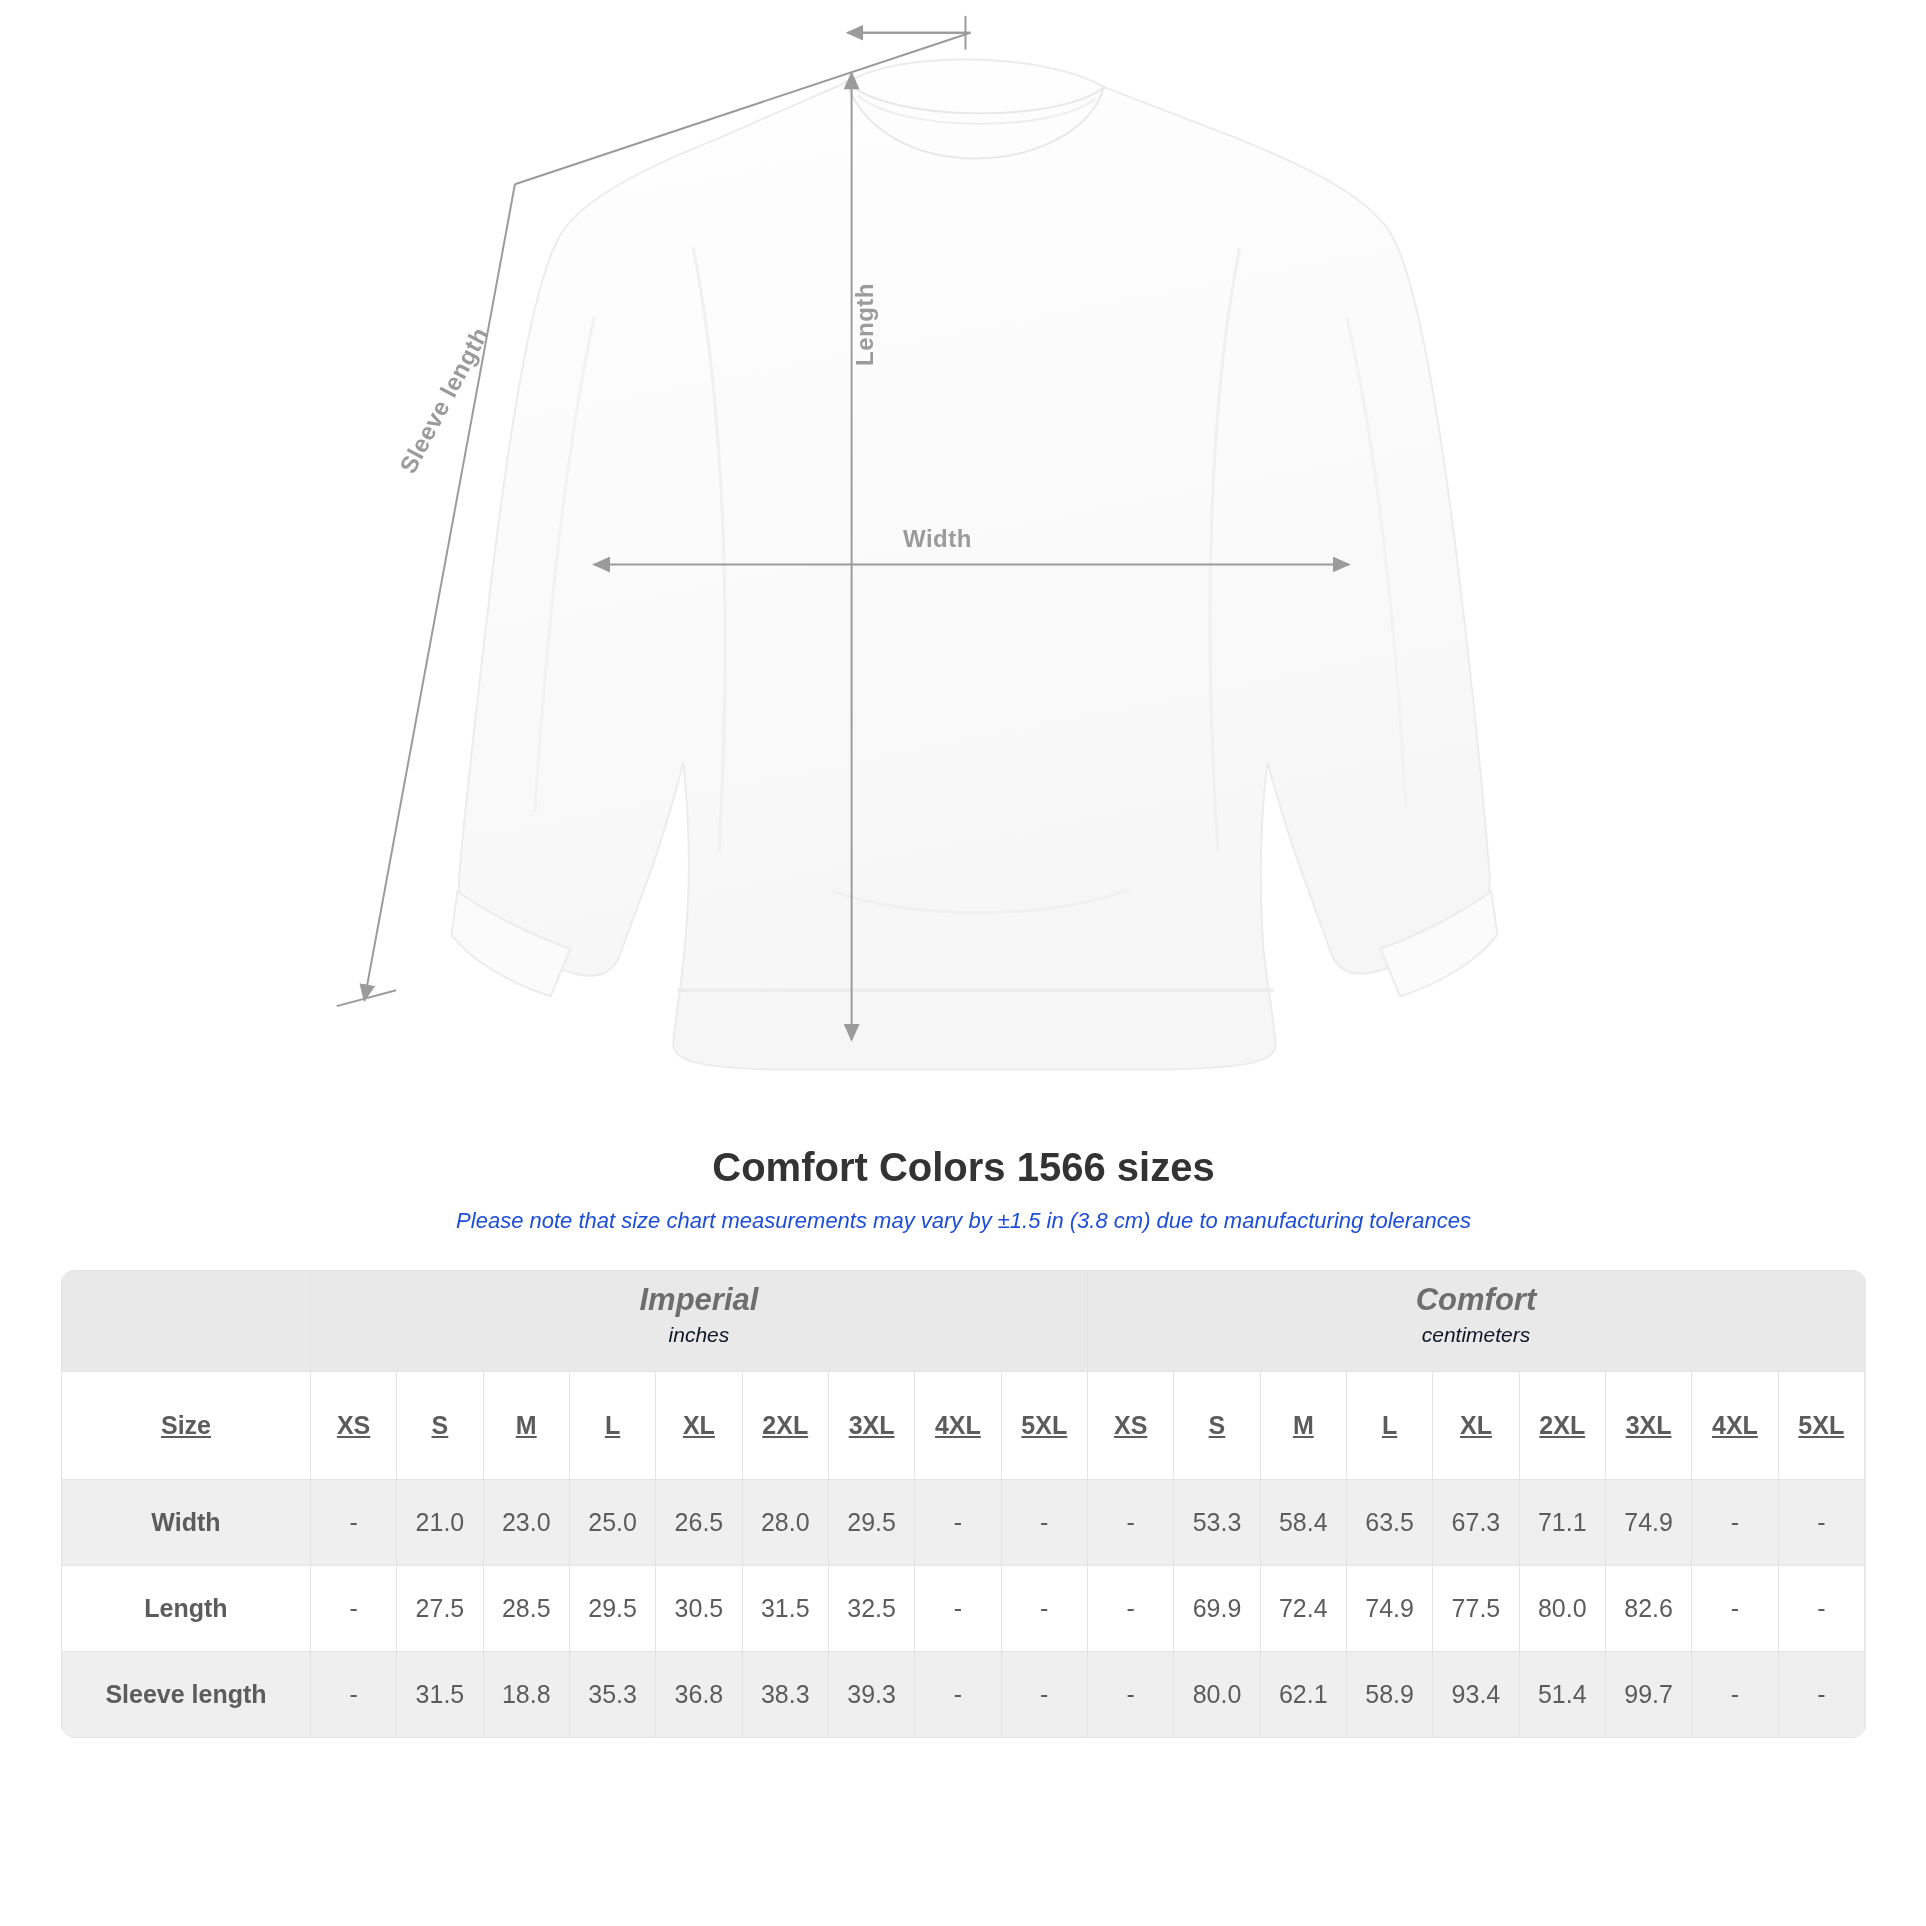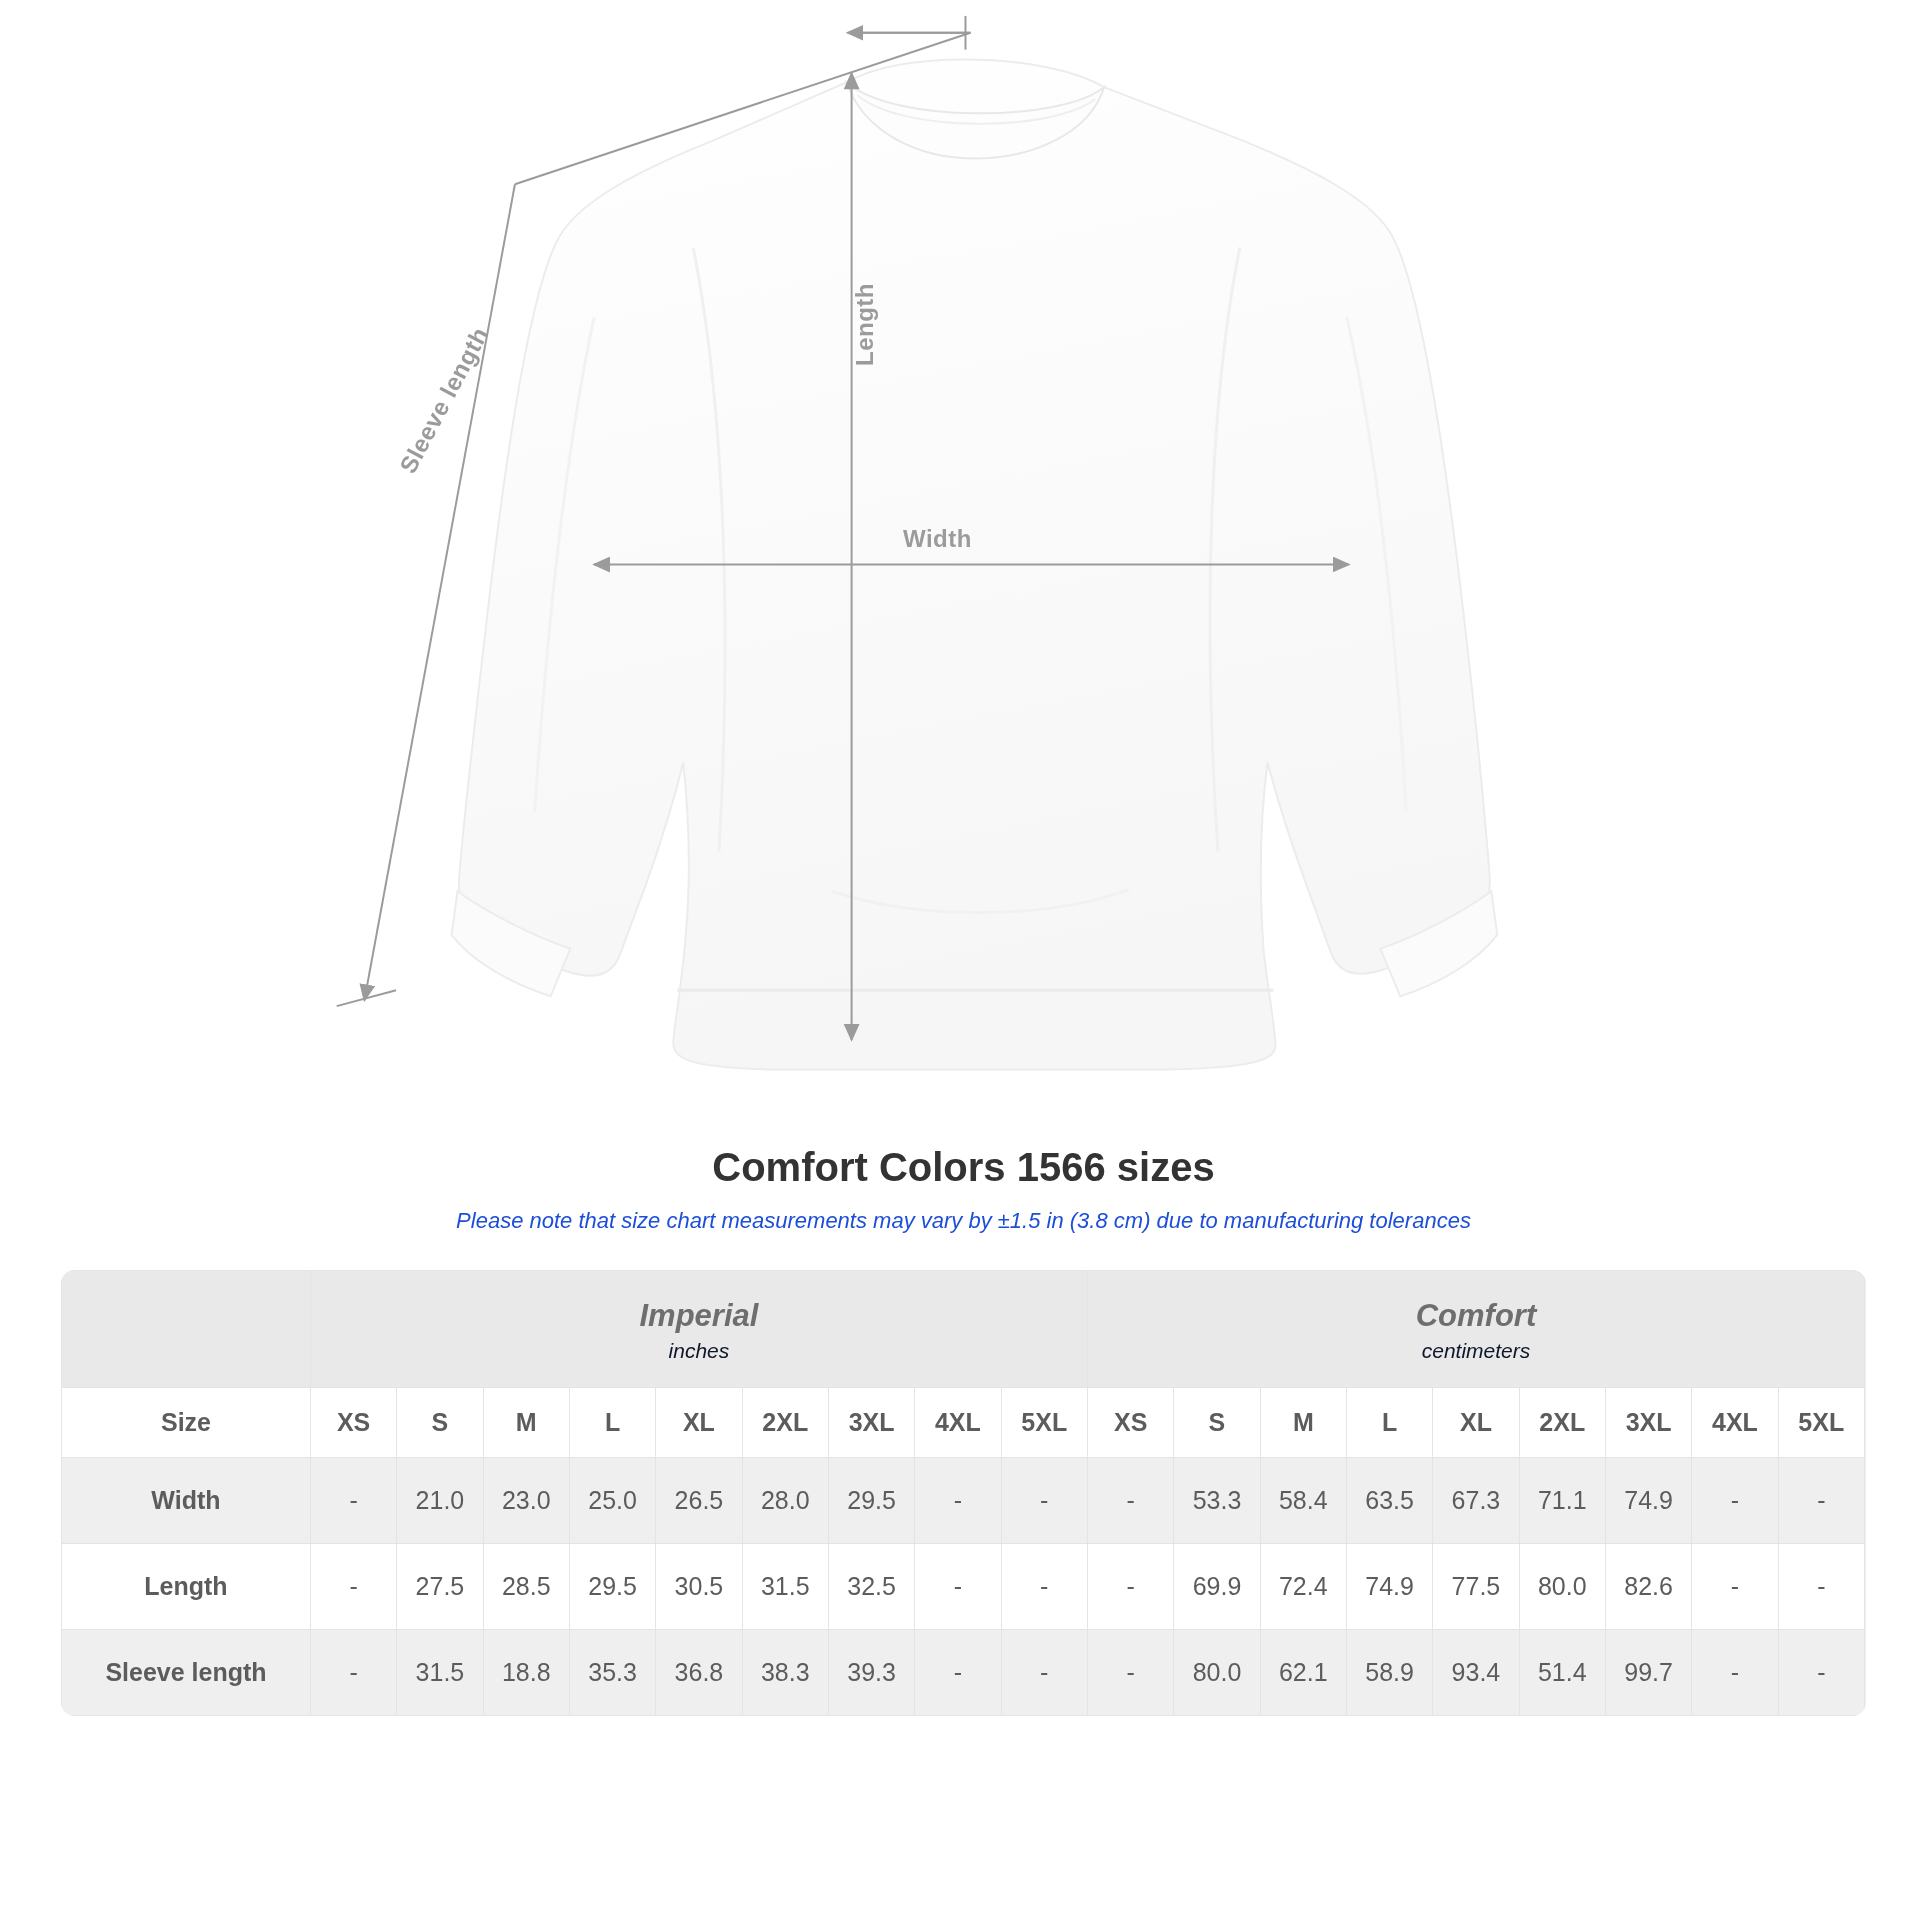--- a/index.html
+++ b/index.html
@@ -88,43 +88,44 @@
   table.size-table th,
   table.size-table td {
     text-align: center;
     font-size: 25px;
     color: #5c5c5c;
     border: 1px solid #e4e4e4;
   }
   .unit-head td {
     background: #e9e9e9;
     border: none;
-    padding: 26px 0 22px 0;
+    padding: 10px 0 22px 0;
   }
   .unit-name {
     font-size: 31px;
     font-style: italic;
     font-weight: bold;
     color: #6e6e6e;
     line-height: 1.25;
   }
   .unit-sub {
     font-size: 21px;
     font-style: italic;
     color: #0f172a;
     line-height: 1.4;
   }
   .size-head th {
     background: #ffffff;
     font-size: 26px;
     font-weight: bold;
     color: #595959;
-    padding: 20px 0;
+    padding: 39px 0;
     border-top: 1px solid #e4e4e4;
     border-bottom: 1px solid #e4e4e4;
+    text-decoration: underline;
   }
   .size-head th.rowlabel {
     background: #ffffff;
   }
   tbody tr td {
     padding: 28px 0;
   }
   tbody tr.odd td { background: #efefef; }
   tbody tr.even td { background: #ffffff; }
   td.rowlabel, th.rowlabel {

